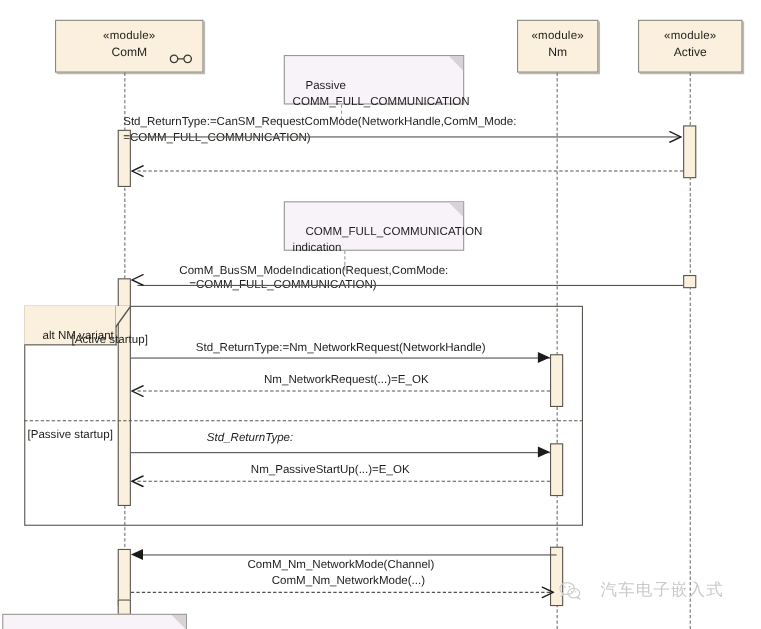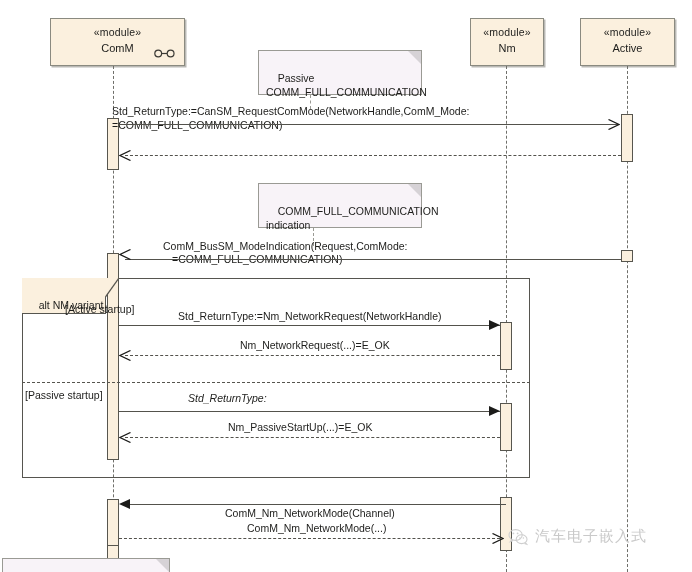--- a/index.html
+++ b/index.html
@@ -152,21 +152,21 @@
     font-size: 10.5px;
     line-height: 13px;
     color: #1d1d1b;
     white-space: pre;
   }
   
   .watermark {
     position: absolute;
     display: flex;
     align-items: flex-end;
-    gap: 7px;
+    gap: 18px;
     color: #c9c9c9;
     font-size: 15px;
     letter-spacing: 1px;
     user-select: none;
   }
   .wm-text { white-space: pre; }
 </style>
 </head>
 <body>
 

